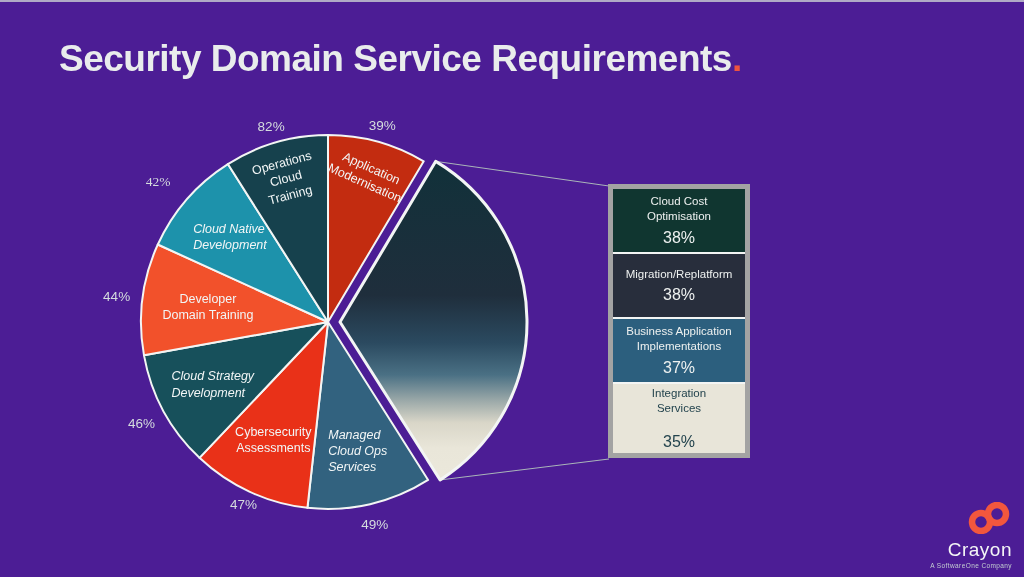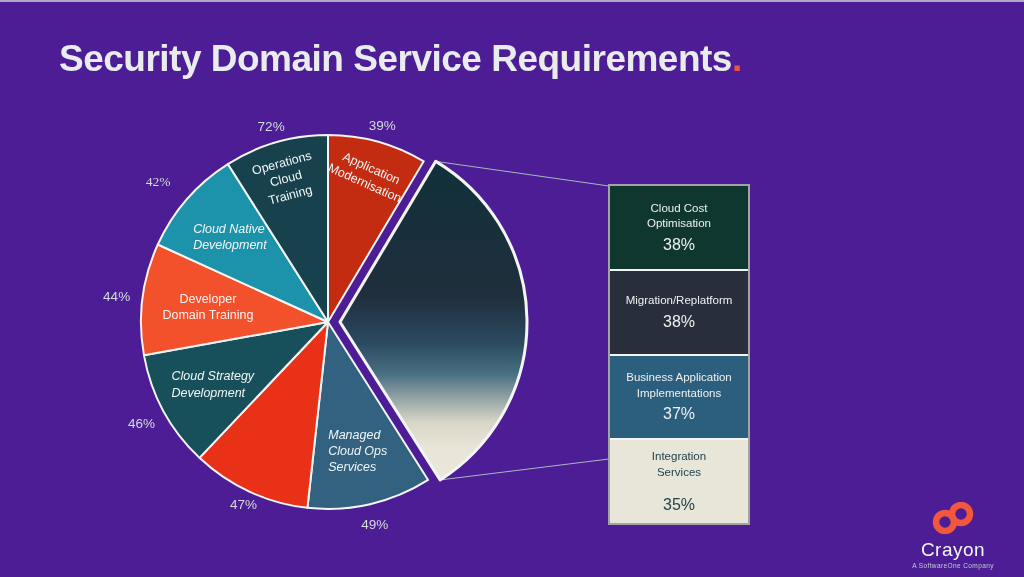--- a/index.html
+++ b/index.html
@@ -19,32 +19,32 @@
   .slice-label {
     position:absolute; font-size:12.5px; line-height:1.3; color:#f2f6f6;
     text-align:center; white-space:nowrap;
   }
   .slice-label.align-left { text-align:left;font-style:italic; }
   .slice-percent {
     position:absolute; font-size:13.5px; color:#d5dcde;
     transform:translate(-50%,-50%); white-space:nowrap;
   }
   .legend {
-    position:absolute; left:608px; top:184px; width:142px; height:341px;
-    border:2px solid #a3a3a3; box-sizing:border-box;
+    position:absolute; left:608px; top:184px; width:142px; height:274px;
+    border:5px solid #a3a3a3; box-sizing:border-box;
     display:flex; flex-direction:column;
   }
   .legend-cell {
     flex:1; display:flex; flex-direction:column; align-items:center; justify-content:center;
     gap:4px; border-bottom:2px solid #f3f5f4; padding:2px 6px; box-sizing:border-box;
   }
   .legend-cell:last-child { border-bottom:none; }
   .legend-label { font-size:11.5px; line-height:1.35; text-align:center; }
   .legend-percent { font-size:16px; }
-  .logo { position:absolute; right:12px; bottom:8px; width:118px; text-align:center; }
+  .logo { position:absolute; right:12px; bottom:8px; width:118px; text-align:right; }
   .logo-name { font-size:19px; color:#f4f6f6; letter-spacing:0.5px; margin-top:1px; }
   .logo-tagline { font-size:6.5px; color:#c4ced1; letter-spacing:0.4px; margin-top:1px; white-space:nowrap; }
 </style>
 </head>
 <body>
 
 <div class="slide" id="slide" style="background: #4c1d95;">
   <div class="top-strip"></div>
 
   <h1 class="title"><span>Security Domain Service Requirements</span><span class="dot" id="title-dot" style="color: rgb(238, 83, 64);">.</span></h1>
@@ -83,20 +83,24 @@
         <div>Application</div>
         <div>Modernisation</div>
       </div>
       <div class="slice-percent" style="left: 382.155px; top: 125.32px;">39%</div>
       <div class="slice-label align-left" style="left: 357.753px; top: 450.603px; transform: translate(-50%, -50%) rotate(0deg);">
         <div>Managed</div>
         <div>Cloud Ops</div>
         <div>Services</div>
       </div>
       <div class="slice-percent" style="left: 374.658px; top: 523.673px;">49%</div>
+      <div class="slice-label" style="left: 273.33px; top: 439.946px; transform: translate(-50%, -50%) rotate(0deg);">
+        <div>Cybersecurity</div>
+        <div>Assessments</div>
+      </div>
       <div class="slice-percent" style="left: 243.472px; top: 504.362px;">47%</div>
       <div class="slice-label align-left" style="left: 212.789px; top: 384.349px; transform: translate(-50%, -50%) rotate(0deg);">
         <div>Cloud Strategy</div>
         <div>Development</div>
       </div>
       <div class="slice-percent" style="left: 141.552px; top: 422.901px;">46%</div>
       <div class="slice-label" style="left: 207.929px; top: 307.033px; transform: translate(-50%, -50%) rotate(0deg);">
         <div>Developer</div>
         <div>Domain Training</div>
       </div>
@@ -104,21 +108,21 @@
       <div class="slice-label align-left" style="left: 229.966px; top: 236.622px; transform: translate(-50%, -50%) rotate(0deg);">
         <div>Cloud Native</div>
         <div>Development</div>
       </div>
       <div class="slice-percent" style="left: 158px; top: 182.112px; font-family: Liberation Serif, serif;">42%</div>
       <div class="slice-label" style="left: 286.47px; top: 178.905px; transform: translate(-50%, -50%) rotate(-15deg);">
         <div>Operations</div>
         <div>Cloud</div>
         <div>Training</div>
       </div>
-      <div class="slice-percent" style="left: 271.14px; top: 126.084px;">72%</div>
+      <div class="slice-percent" style="left: 271.14px; top: 126.084px;">82%</div>
     </div>
 
   <div class="legend" id="legend">
       <div class="legend-cell" style="background: rgb(16, 54, 48); color: rgb(238, 241, 240);">
         <div class="legend-label">
           <div>Cloud Cost</div>
           <div>Optimisation</div>
         </div>
         <div class="legend-percent">38%</div>
       </div>

